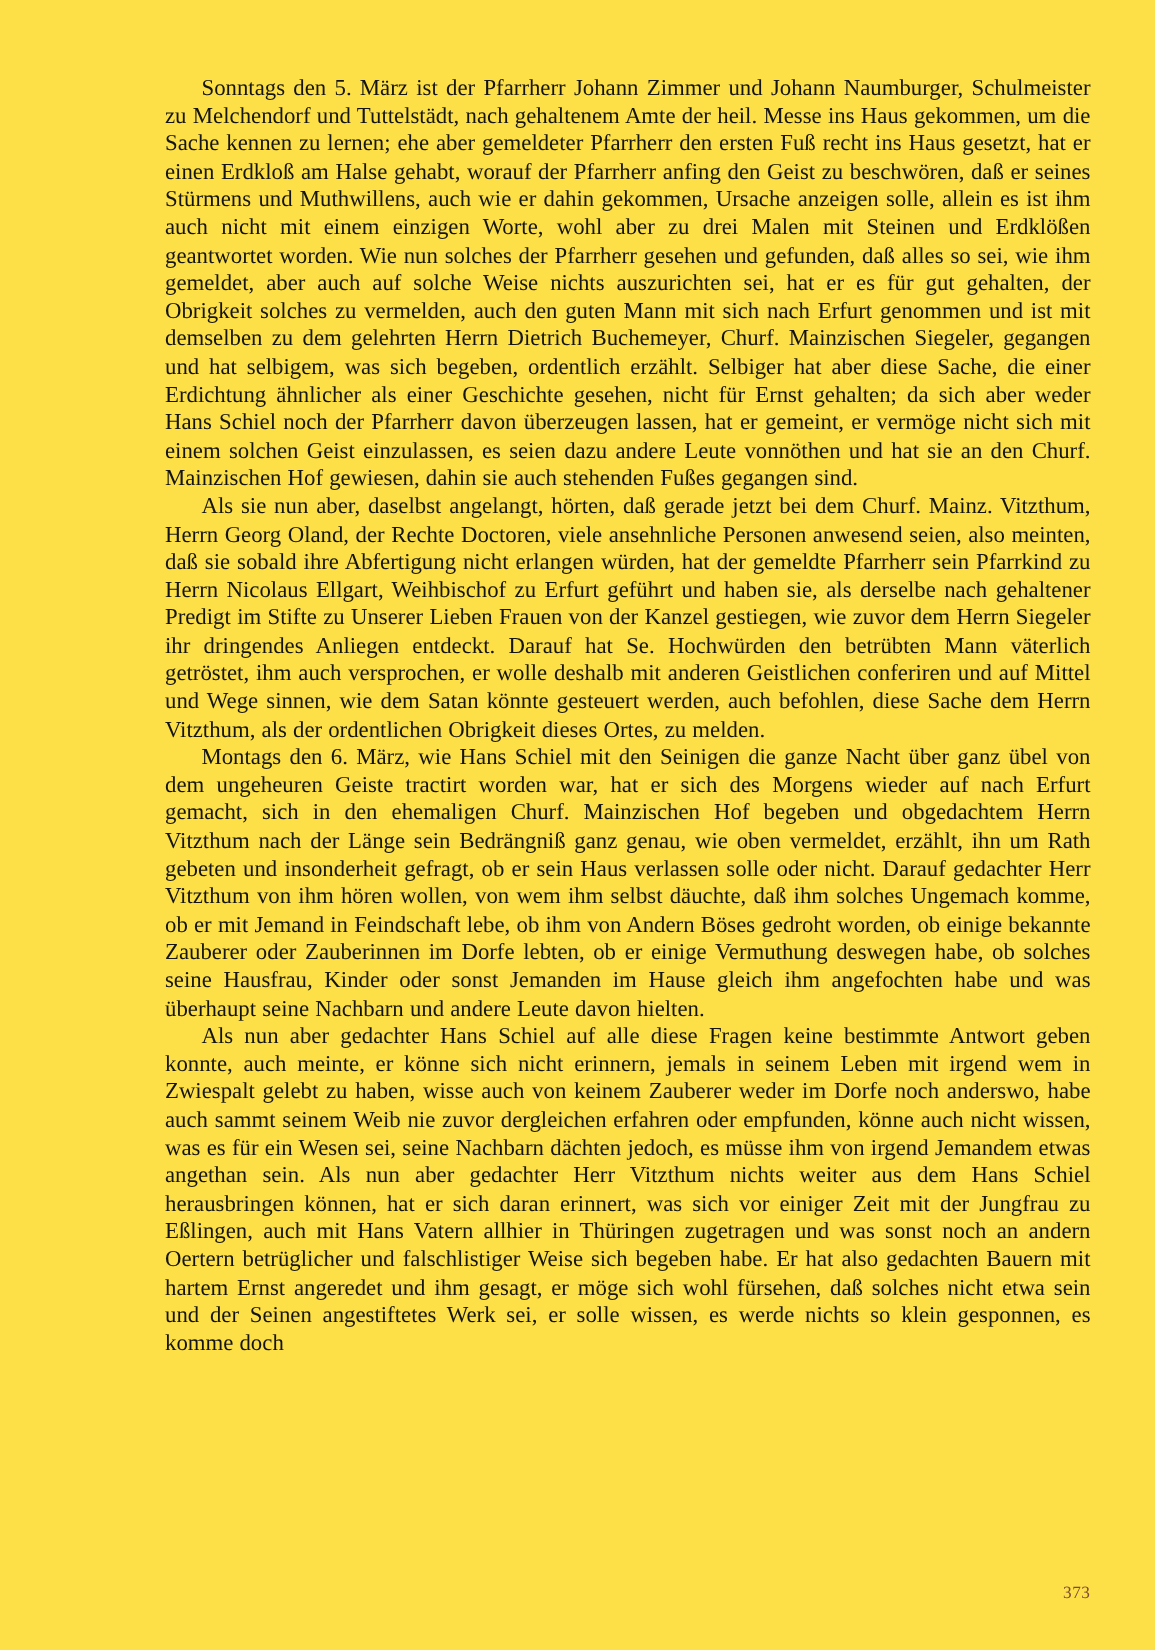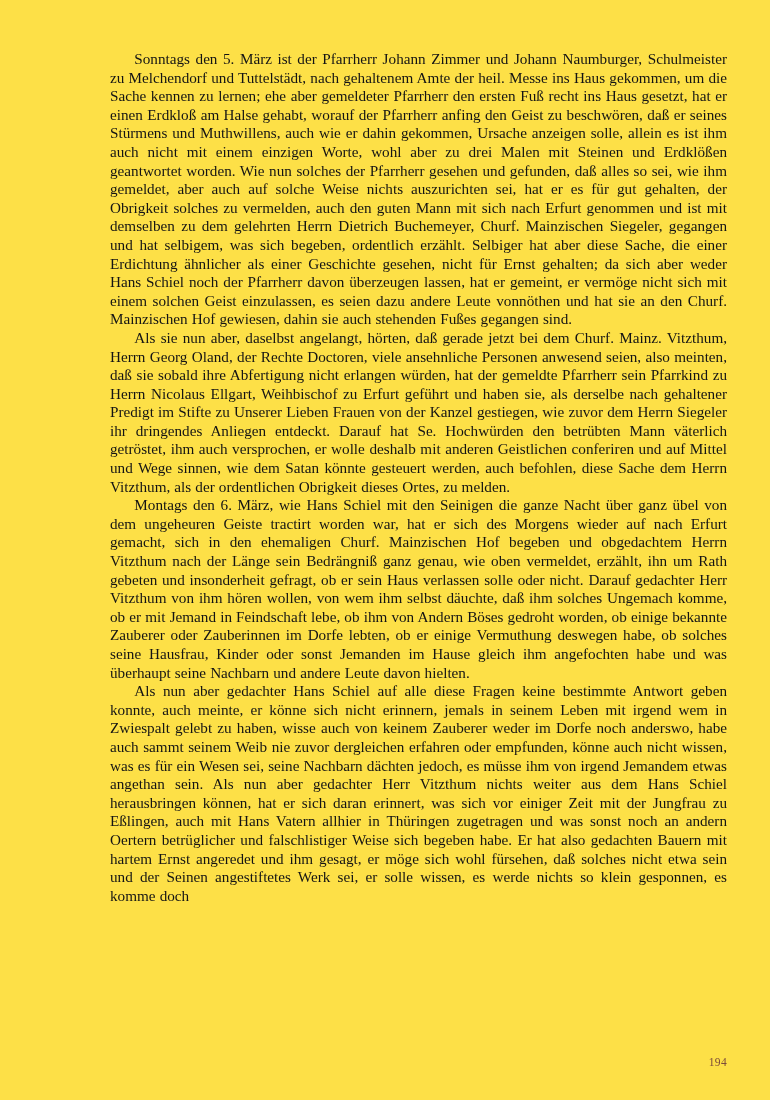--- a/index.html
+++ b/index.html
@@ -44,14 +44,14 @@
 </head>
 <body>
 
 <div class="page">
   <div class="text-block">
     <p class="para">Sonntags den 5. März ist der Pfarrherr Johann Zimmer und Johann Naumburger, Schulmeister zu Melchendorf und Tuttelstädt, nach gehaltenem Amte der heil. Messe ins Haus gekommen, um die Sache kennen zu lernen; ehe aber gemeldeter Pfarrherr den ersten Fuß recht ins Haus gesetzt, hat er einen Erdkloß am Halse gehabt, worauf der Pfarrherr anfing den Geist zu beschwören, daß er seines Stürmens und Muthwillens, auch wie er dahin gekommen, Ursache anzeigen solle, allein es ist ihm auch nicht mit einem einzigen Worte, wohl aber zu drei Malen mit Steinen und Erdklößen geantwortet worden. Wie nun solches der Pfarrherr gesehen und gefunden, daß alles so sei, wie ihm gemeldet, aber auch auf solche Weise nichts auszurichten sei, hat er es für gut gehalten, der Obrigkeit solches zu vermelden, auch den guten Mann mit sich nach Erfurt genommen und ist mit demselben zu dem gelehrten Herrn Dietrich Buchemeyer, Churf. Mainzischen Siegeler, gegangen und hat selbigem, was sich begeben, ordentlich erzählt. Selbiger hat aber diese Sache, die einer Erdichtung ähnlicher als einer Geschichte gesehen, nicht für Ernst gehalten; da sich aber weder Hans Schiel noch der Pfarrherr davon überzeugen lassen, hat er gemeint, er vermöge nicht sich mit einem solchen Geist einzulassen, es seien dazu andere Leute vonnöthen und hat sie an den Churf. Mainzischen Hof gewiesen, dahin sie auch stehenden Fußes gegangen sind.</p>
     <p class="para">Als sie nun aber, daselbst angelangt, hörten, daß gerade jetzt bei dem Churf. Mainz. Vitzthum, Herrn Georg Oland, der Rechte Doctoren, viele ansehnliche Personen anwesend seien, also meinten, daß sie sobald ihre Abfertigung nicht erlangen würden, hat der gemeldte Pfarrherr sein Pfarrkind zu Herrn Nicolaus Ellgart, Weihbischof zu Erfurt geführt und haben sie, als derselbe nach gehaltener Predigt im Stifte zu Unserer Lieben Frauen von der Kanzel gestiegen, wie zuvor dem Herrn Siegeler ihr dringendes Anliegen entdeckt. Darauf hat Se. Hochwürden den betrübten Mann väterlich getröstet, ihm auch versprochen, er wolle deshalb mit anderen Geistlichen conferiren und auf Mittel und Wege sinnen, wie dem Satan könnte gesteuert werden, auch befohlen, diese Sache dem Herrn Vitzthum, als der ordentlichen Obrigkeit dieses Ortes, zu melden.</p>
     <p class="para">Montags den 6. März, wie Hans Schiel mit den Seinigen die ganze Nacht über ganz übel von dem ungeheuren Geiste tractirt worden war, hat er sich des Morgens wieder auf nach Erfurt gemacht, sich in den ehemaligen Churf. Mainzischen Hof begeben und obgedachtem Herrn Vitzthum nach der Länge sein Bedrängniß ganz genau, wie oben vermeldet, erzählt, ihn um Rath gebeten und insonderheit gefragt, ob er sein Haus verlassen solle oder nicht. Darauf gedachter Herr Vitzthum von ihm hören wollen, von wem ihm selbst däuchte, daß ihm solches Ungemach komme, ob er mit Jemand in Feindschaft lebe, ob ihm von Andern Böses gedroht worden, ob einige bekannte Zauberer oder Zauberinnen im Dorfe lebten, ob er einige Vermuthung deswegen habe, ob solches seine Hausfrau, Kinder oder sonst Jemanden im Hause gleich ihm angefochten habe und was überhaupt seine Nachbarn und andere Leute davon hielten.</p>
     <p class="para">Als nun aber gedachter Hans Schiel auf alle diese Fragen keine bestimmte Antwort geben konnte, auch meinte, er könne sich nicht erinnern, jemals in seinem Leben mit irgend wem in Zwiespalt gelebt zu haben, wisse auch von keinem Zauberer weder im Dorfe noch anderswo, habe auch sammt seinem Weib nie zuvor dergleichen erfahren oder empfunden, könne auch nicht wissen, was es für ein Wesen sei, seine Nachbarn dächten jedoch, es müsse ihm von irgend Jemandem etwas angethan sein. Als nun aber gedachter Herr Vitzthum nichts weiter aus dem Hans Schiel herausbringen können, hat er sich daran erinnert, was sich vor einiger Zeit mit der Jungfrau zu Eßlingen, auch mit Hans Vatern allhier in Thüringen zugetragen und was sonst noch an andern Oertern betrüglicher und falschlistiger Weise sich begeben habe. Er hat also gedachten Bauern mit hartem Ernst angeredet und ihm gesagt, er möge sich wohl fürsehen, daß solches nicht etwa sein und der Seinen angestiftetes Werk sei, er solle wissen, es werde nichts so klein gesponnen, es komme doch</p>
   </div>
-  <div class="page-number">194</div>
+  <div class="page-number">373</div>
 </div>
 
 </body></html>

